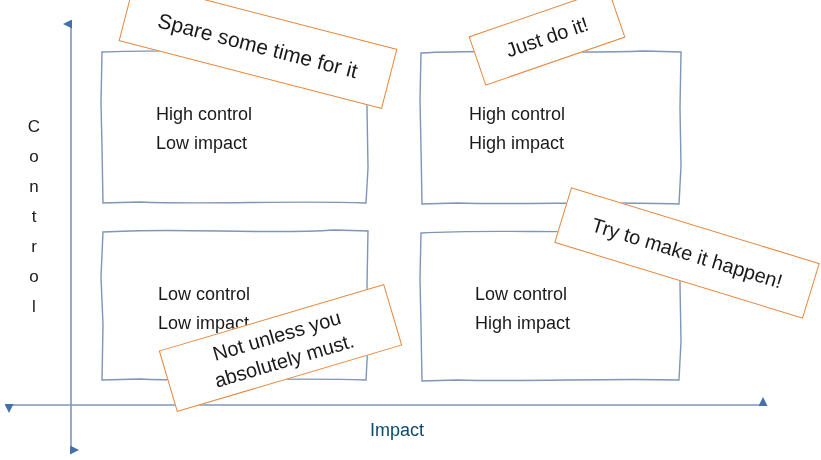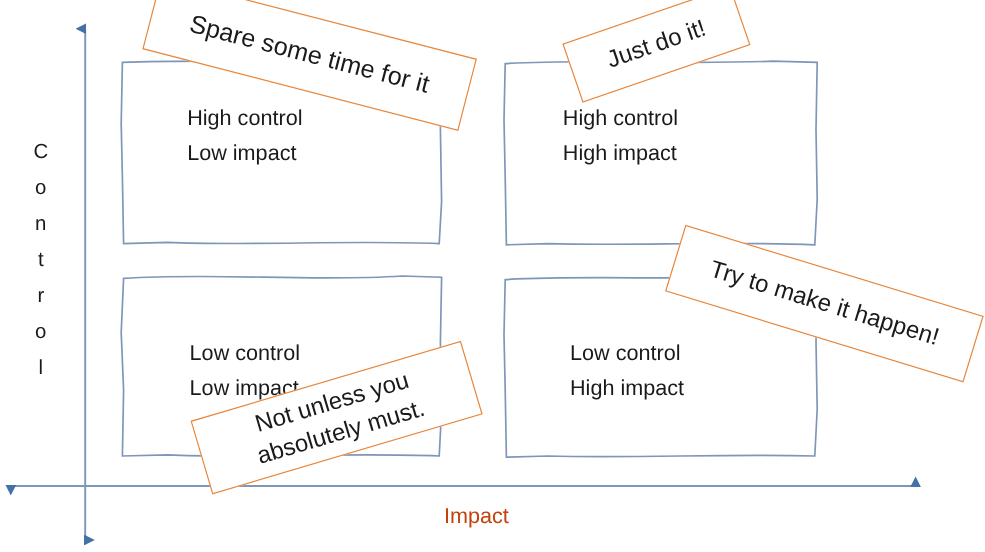--- a/index.html
+++ b/index.html
@@ -41,40 +41,40 @@
     letter-spacing: 0px;
   }
   .axis-title-y span {
     display: block;
   }
   .axis-title-x {
     position: absolute;
     left: 370px;
     top: 420px;
     font-size: 18px;
-    color: #c2410c;
+    color: #0c4a6e;
     text-align: right;
   }
 
   
   .quad {
     position: absolute;
   }
   .quad-border {
     position: absolute;
     left: 0;
     top: 0;
     width: 100%;
     height: 100%;
     overflow: visible;
   }
   .quad-label {
     position: absolute;
     left: 56px;
-    top: 36px;
+    top: 52px;
     font-size: 18px;
     color: #1a1a1a;
     line-height: 29px;
     white-space: nowrap;
   }
   .quad-label .l2 { display: block; }
 
   #quad-tl { left: 100px; top: 48px;  width: 270px; height: 157px; }
   #quad-tr { left: 419px; top: 48px;  width: 264px; height: 157px; }
   #quad-bl { left: 100px; top: 227px; width: 270px; height: 155px; }

